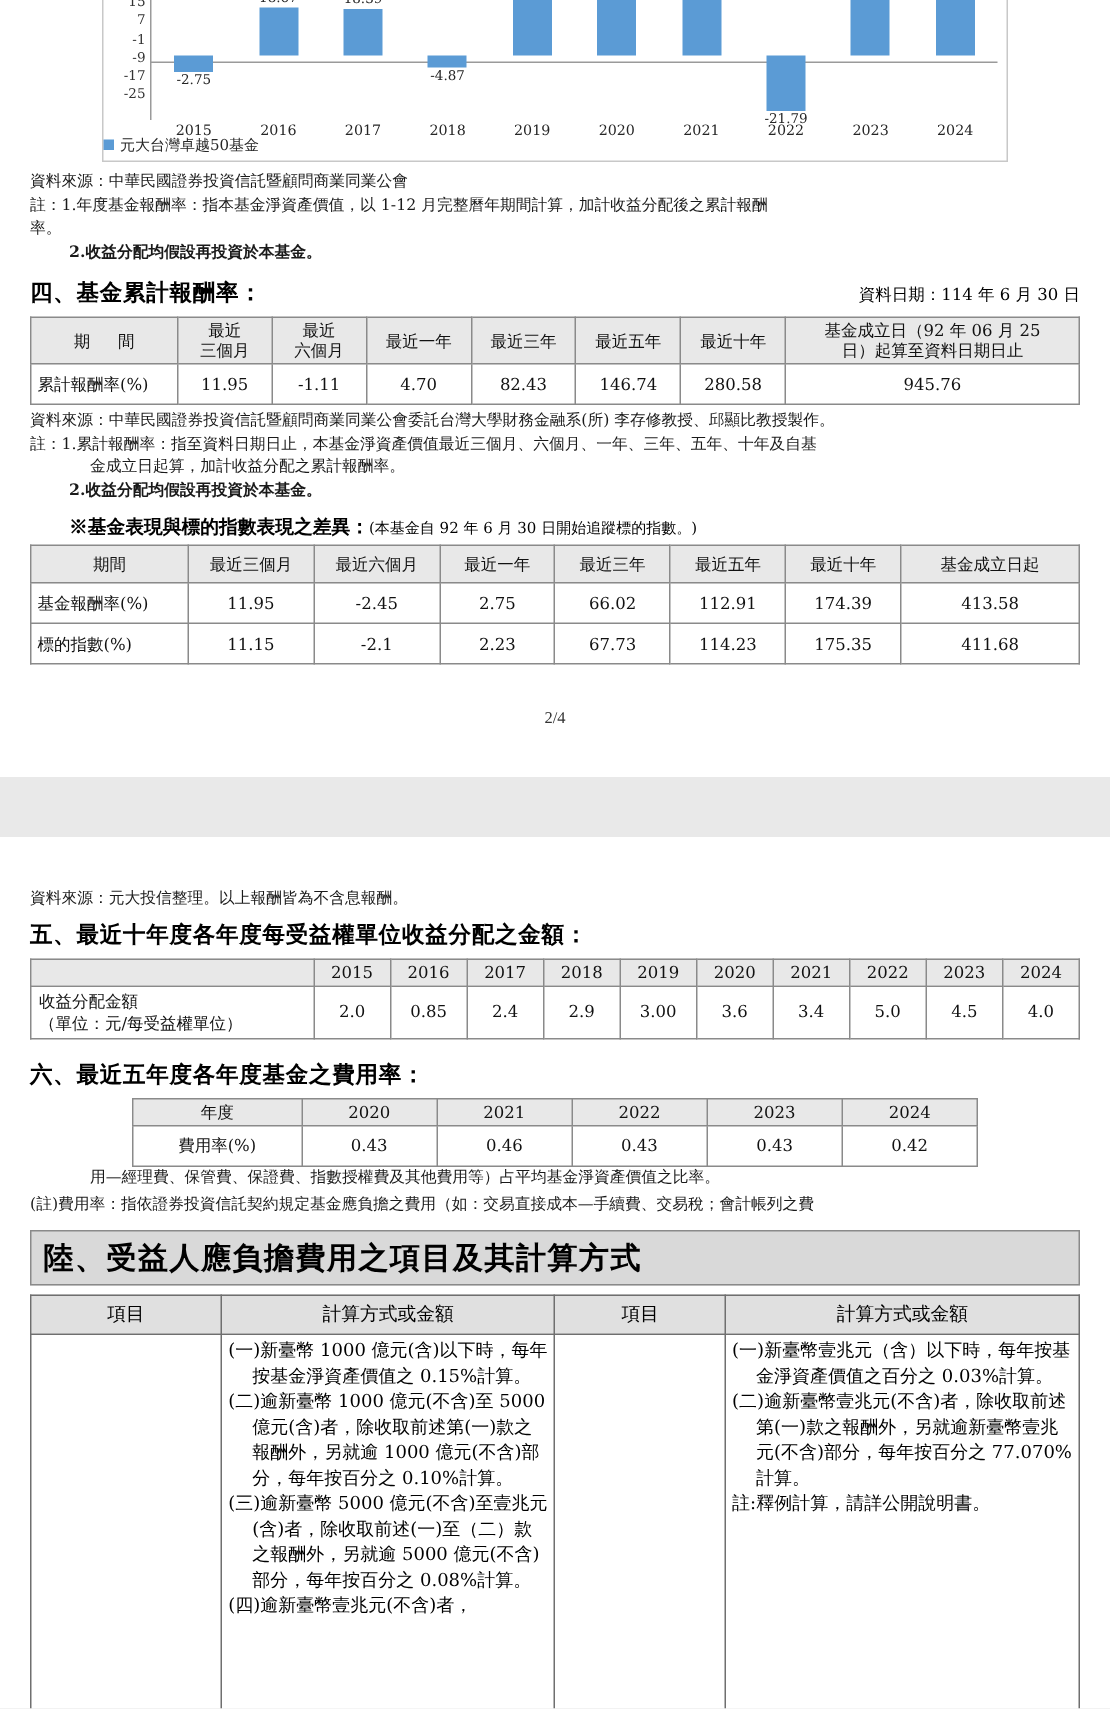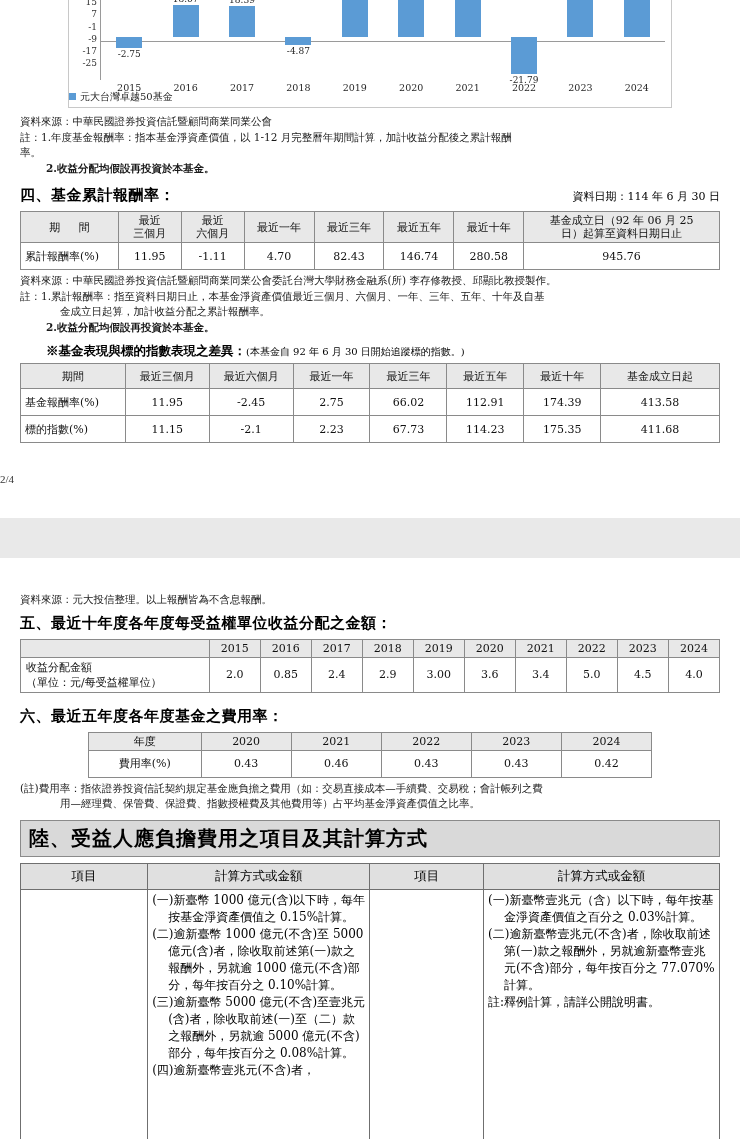--- a/index.html
+++ b/index.html
@@ -180,21 +180,21 @@
     line-height: 13px;
   }
   table.doc td { background: #fff; height: 22px; text-align: center; }
   .cell-left { text-align: left !important; padding-left: 4px !important; }
   .spread { letter-spacing: 8px; }
   .num { font-family: "DejaVu Serif", serif; }
 
   .tbl-diff th, .tbl-diff td { height: 20px; }
 
   .pagenum {
-    text-align: left;
+    text-align: center;
     font-size: 11px;
     color: #333;
     font-family: "Liberation Serif", serif;
   }
 
   
   table.yearly th, table.yearly td { font-size: 11px; }
   table.yearly td.label {
     text-align: left;
     padding: 2px 5px;
@@ -491,22 +491,22 @@
               <td class="num">0.43</td>
               <td class="num">0.46</td>
               <td class="num">0.43</td>
               <td class="num">0.43</td>
               <td class="num">0.42</td>
             </tr>
           </tbody>
         </table>
       </div>
 
+      <div class="note note-indent2">用—經理費、保管費、保證費、指數授權費及其他費用等）占平均基金淨資產價值之比率。</div>
       <div class="note" style="margin-top:3px;">(註)費用率：指依證券投資信託契約規定基金應負擔之費用（如：交易直接成本—手續費、交易稅；會計帳列之費</div>
-      <div class="note note-indent2">用—經理費、保管費、保證費、指數授權費及其他費用等）占平均基金淨資產價值之比率。</div>
     </div>
 
     <div class="pad" style="margin-top:8px;">
       <div class="band">陸、受益人應負擔費用之項目及其計算方式</div>
 
       <table class="feetbl" style="margin-top:6px;">
         <thead>
           <tr>
             <th style="width:18%">項目</th>
             <th style="width:32%">計算方式或金額</th>

